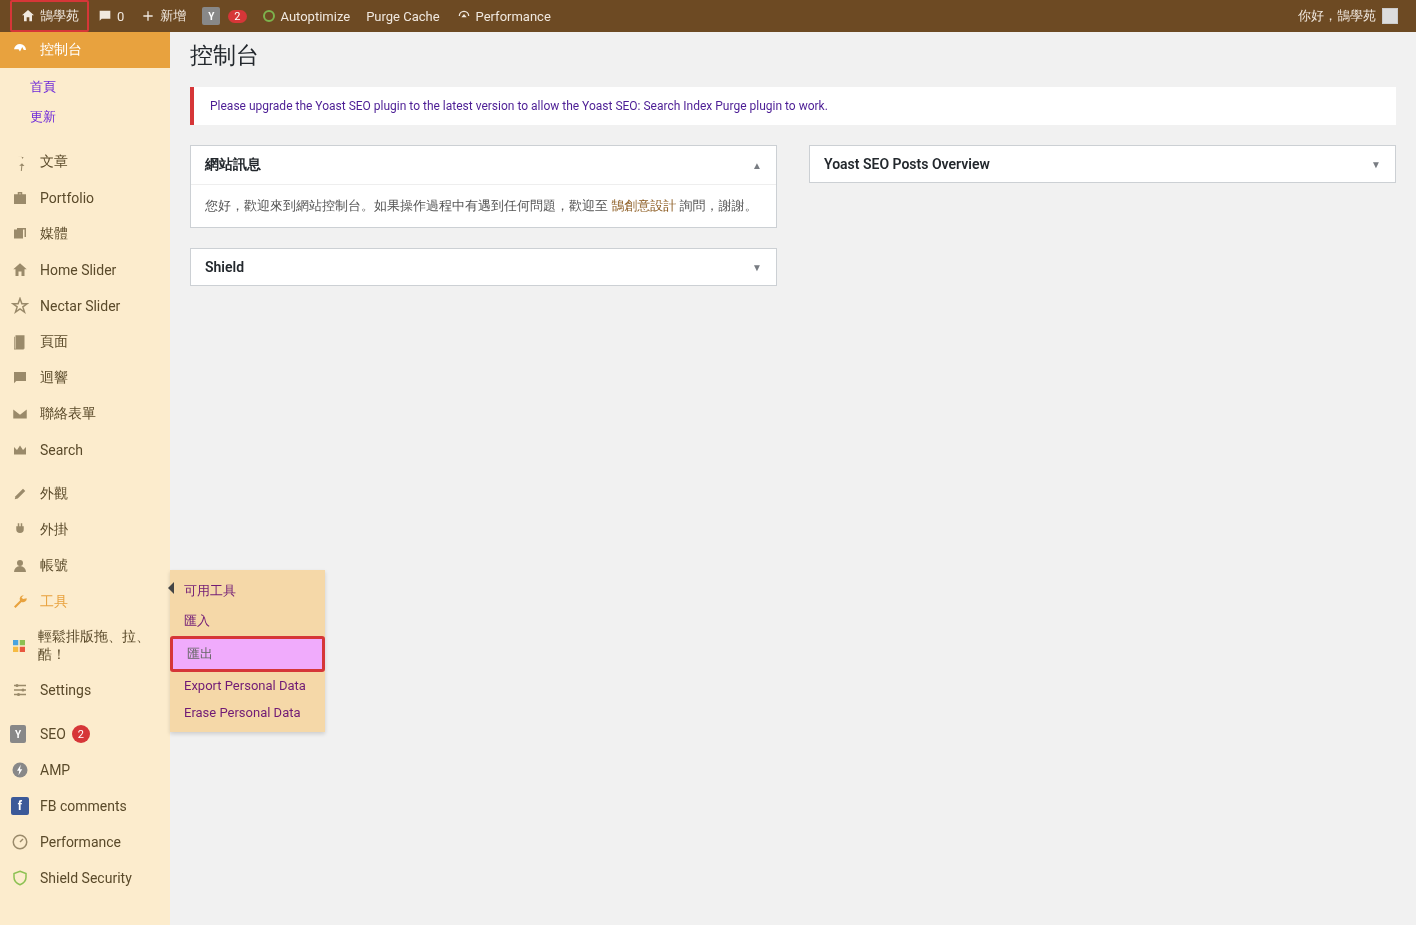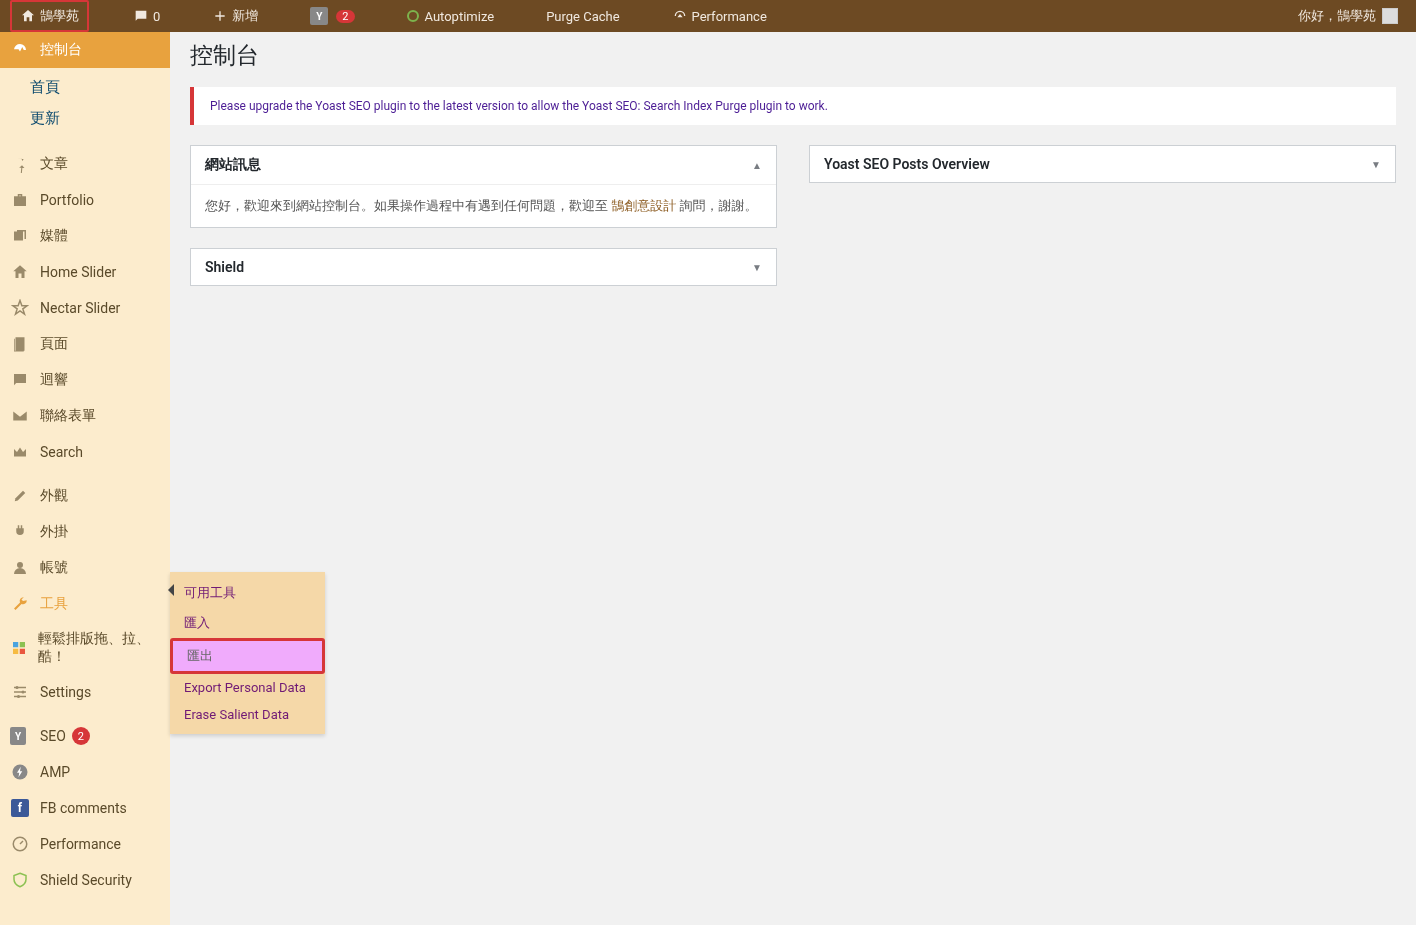--- a/index.html
+++ b/index.html
@@ -1,38 +1,38 @@
 <!DOCTYPE html>
 <html><head>
 <meta charset="utf-8">
 <style>
 * { margin: 0; padding: 0; box-sizing: border-box; font-family: -apple-system, BlinkMacSystemFont, "Segoe UI", Roboto, sans-serif; }
 body { background: #f1f1f1; font-size: 13px; color: #444; }
 
 
-.admin-bar { position: fixed; top: 0; left: 0; right: 0; height: 32px; background: #6d4a23; color: #fff; display: flex; align-items: flex-end; padding: 0 10px; z-index: 1000; font-size: 13px; gap: 36px; }
+.admin-bar { position: fixed; top: 0; left: 0; right: 0; height: 32px; background: #6d4a23; color: #fff; display: flex; align-items: flex-end; padding: 0 10px; z-index: 1000; font-size: 13px; }
 .admin-bar .ab-item { display: flex; align-items: center; padding: 0 8px; height: 32px; cursor: pointer; color: #f0e8df; }
 .admin-bar .ab-item svg { width: 16px; height: 16px; fill: #f0e8df; margin-right: 4px; }
 .admin-bar .ab-right { margin-left: auto; display: flex; align-items: center; }
 .admin-bar .badge { background: #d63638; color: #fff; border-radius: 10px; padding: 0 6px; font-size: 11px; margin-left: 4px; }
 .admin-bar .highlight-box { border: 2px solid #d63638; border-radius: 2px; }
 .admin-bar .green-circle { width: 12px; height: 12px; border: 2px solid #7db34d; border-radius: 50%; margin-right: 6px; }
 
 
 .sidebar { position: fixed; top: 32px; left: 0; bottom: 0; width: 170px; background: #fceccd; color: #444; overflow: visible; }
 .sidebar .menu-item { display: flex; align-items: center; padding: 8px 10px; cursor: pointer; color: #5a4a2a; font-size: 14px; }
 .sidebar .menu-item .icon-wrap { width: 20px; height: 20px; margin-right: 10px; display: flex; align-items: center; justify-content: center; }
 .sidebar .menu-item .icon-wrap svg { width: 18px; height: 18px; fill: #9a8a6a; }
 .sidebar .menu-item.current { background: #e8a23e; color: #fff; position: relative; }
 .sidebar .menu-item.current::after { content: ''; position: absolute; right: -10px; top: 50%; transform: translateY(-50%); border: 10px solid transparent; border-left-color: #e8a23e; }
 .sidebar .menu-item.current .icon-wrap svg { fill: #fff; }
 .sidebar .menu-item.highlighted { color: #e8a23e; }
 .sidebar .menu-item.highlighted .icon-wrap svg { fill: #e8a23e; }
 .sidebar .submenu { padding: 4px 0; }
-.sidebar .submenu .sub-item { padding: 6px 10px 6px 30px; color: #0c4a6e; cursor: pointer; font-size: 15px; }
+.sidebar .submenu .sub-item { padding: 6px 10px 6px 30px; color: #6d28d9; cursor: pointer; font-size: 13px; }
 .sidebar .sep { height: 8px; }
 .sidebar .count-badge { display: inline-flex; background: #d63638; color: #fff; border-radius: 10px; min-width: 18px; height: 18px; align-items: center; justify-content: center; font-size: 11px; margin-left: 6px; padding: 0 5px; }
 
 
 .flyout { position: absolute; left: 170px; background: #f5d8a8; min-width: 155px; padding: 6px 0; box-shadow: 0 2px 4px rgba(0,0,0,0.15); }
 .flyout::before { content: ''; position: absolute; left: -8px; top: 12px; border: 6px solid transparent; border-right-color: #444; }
 .flyout .fly-item { padding: 6px 14px; color: #701a75; cursor: pointer; font-size: 13px; }
 .flyout .fly-item.active { background: #f0abfc; color: #666; }
 .flyout .fly-highlight { border: 3px solid #d63638; border-radius: 3px; margin: 0; }
 
@@ -224,21 +224,21 @@
       </span>
     <span>工具</span>
 
     <div class="flyout" style="top:-14px;">
       <div class="fly-item">可用工具</div>
       <div class="fly-item">匯入</div>
       <div class="fly-highlight">
         <div class="fly-item active">匯出</div>
       </div>
       <div class="fly-item">Export Personal Data</div>
-      <div class="fly-item">Erase Salient Data</div>
+      <div class="fly-item">Erase Personal Data</div>
     </div>
   </div>
   <div class="menu-item">
     <span class="icon-wrap">
         <svg viewBox="0 0 24 24">
           <rect x="4" y="4" width="7" height="7" fill="#4aa3df"></rect>
           <rect x="13" y="4" width="7" height="7" fill="#8cc152"></rect>
           <rect x="4" y="13" width="7" height="7" fill="#f6bb42"></rect>
           <rect x="13" y="13" width="7" height="7" fill="#e9573f"></rect>
         </svg>

